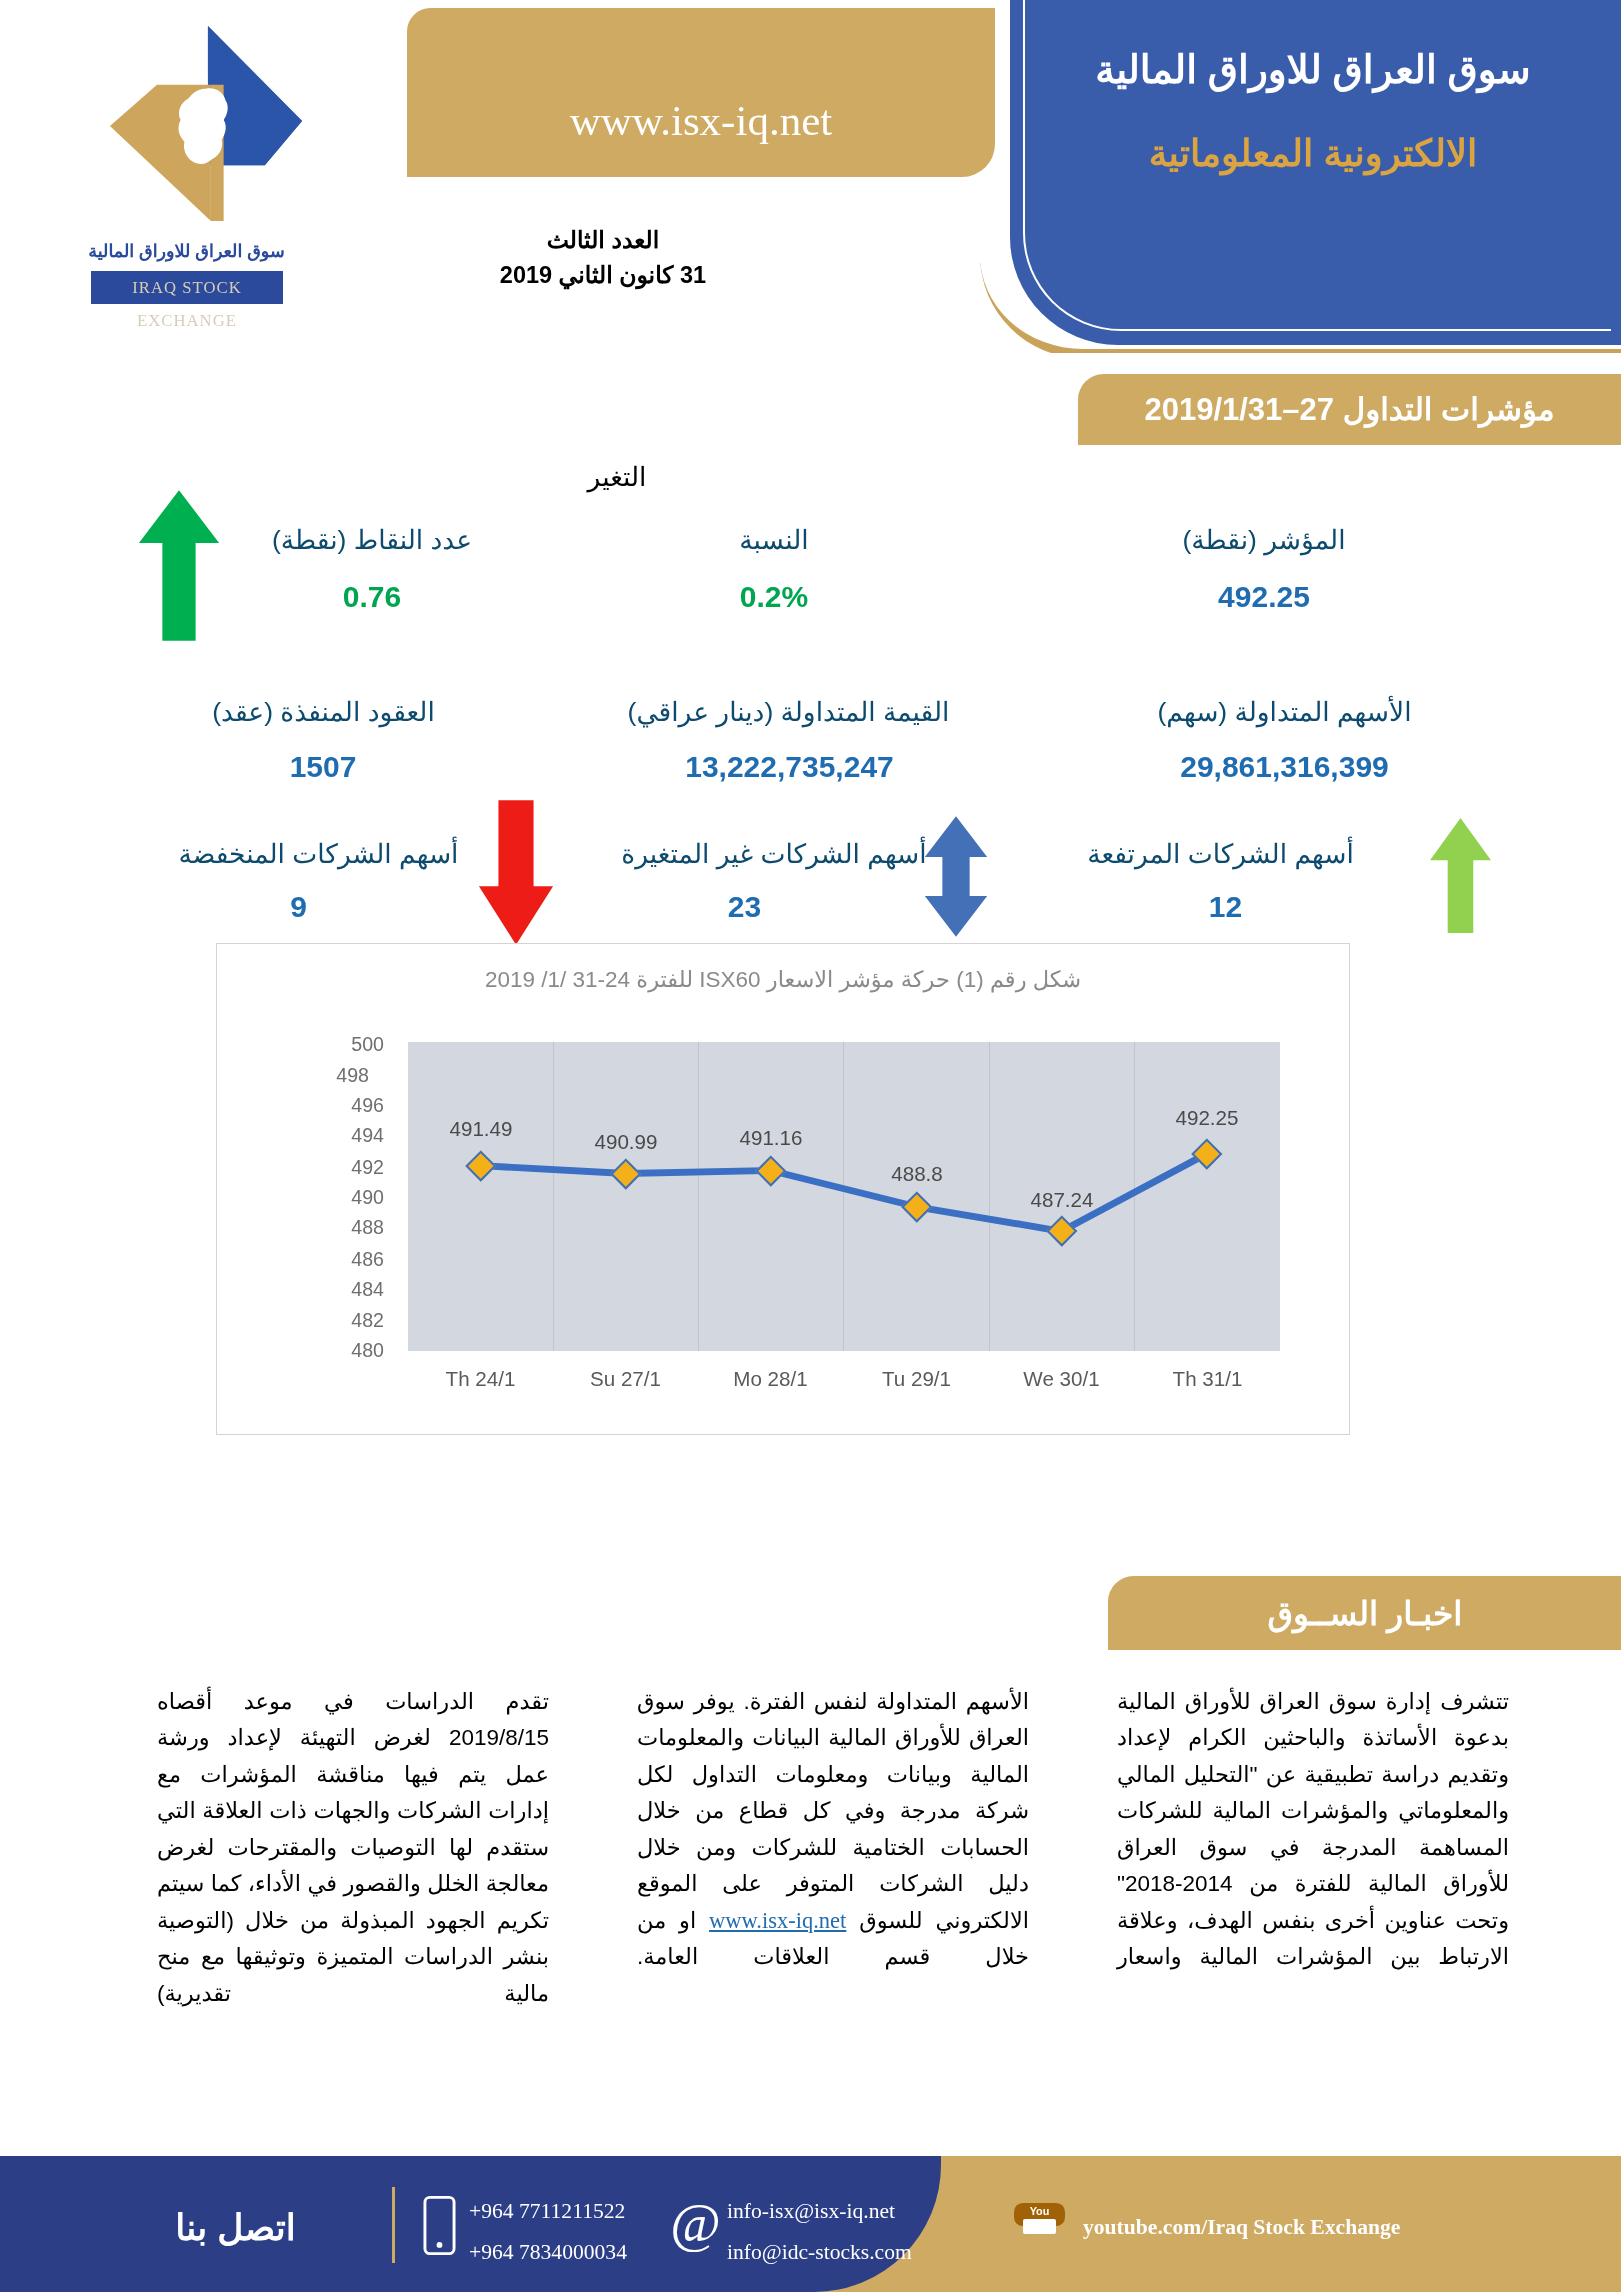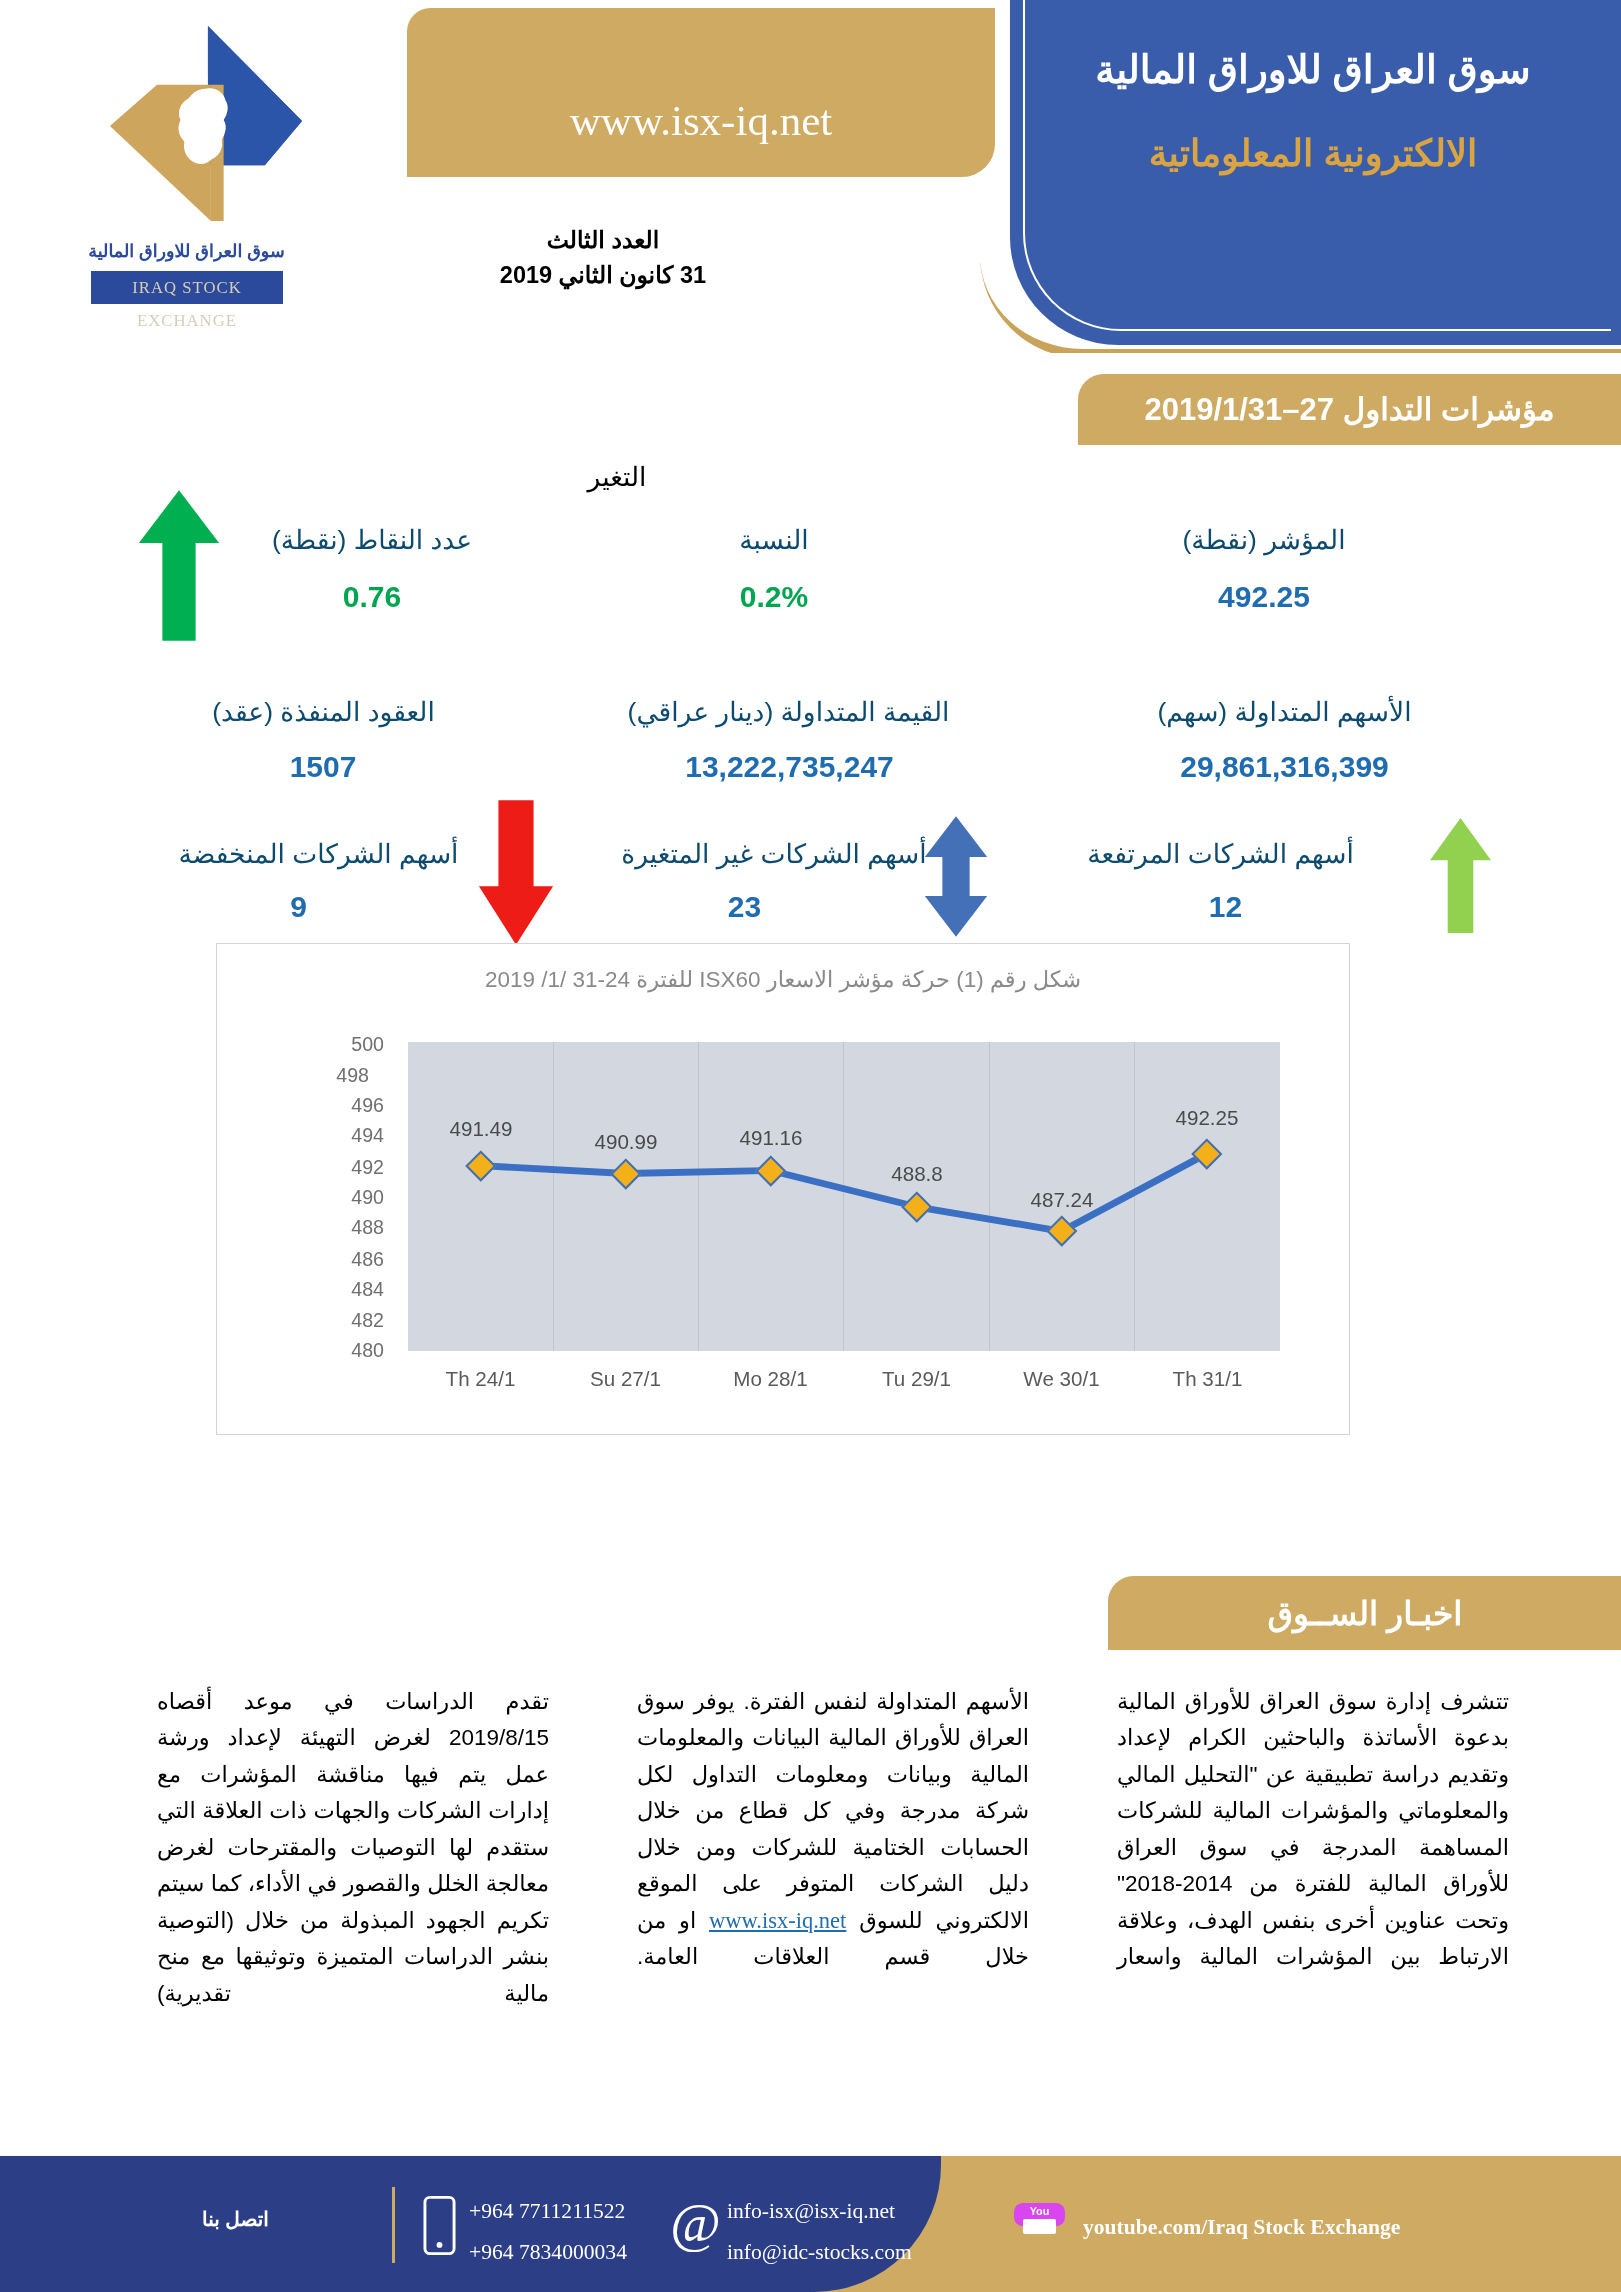--- a/index.html
+++ b/index.html
@@ -300,21 +300,21 @@
     width: 1000px; height: 136px;
     background: #2c3f86;
     border-radius: 0 0 127px 0;
   }
   .f-contact {
     position: absolute;
     left: 157px; top: 51px;
     width: 157px;
     text-align: center;
     color: #ffffff;
-    font-size: 20px;
+    font-size: 36px;
     font-weight: bold;
     direction: rtl;
   }
   .f-divider {
     position: absolute;
     left: 392px; top: 31px;
     width: 2.9px; height: 76px;
     background: #ceaa62;
   }
   .f-txt {
@@ -322,21 +322,21 @@
     color: #ffffff;
     font-family: "Liberation Serif", serif;
     font-size: 21.6px;
     direction: ltr;
     white-space: nowrap;
   }
   .yt-badge {
     position: absolute;
     left: 1014px; top: 47px;
     width: 51px; height: 23px;
-    background: #d946ef;
+    background: #a16207;
     border-radius: 8.8px;
     color: #ffffff;
     font-size: 10.8px;
     font-weight: bold;
     text-align: center;
     font-family: "Liberation Sans", sans-serif;
     direction: ltr;
     line-height: 1.05;
     padding-top: 2.9px;
     box-sizing: border-box;

